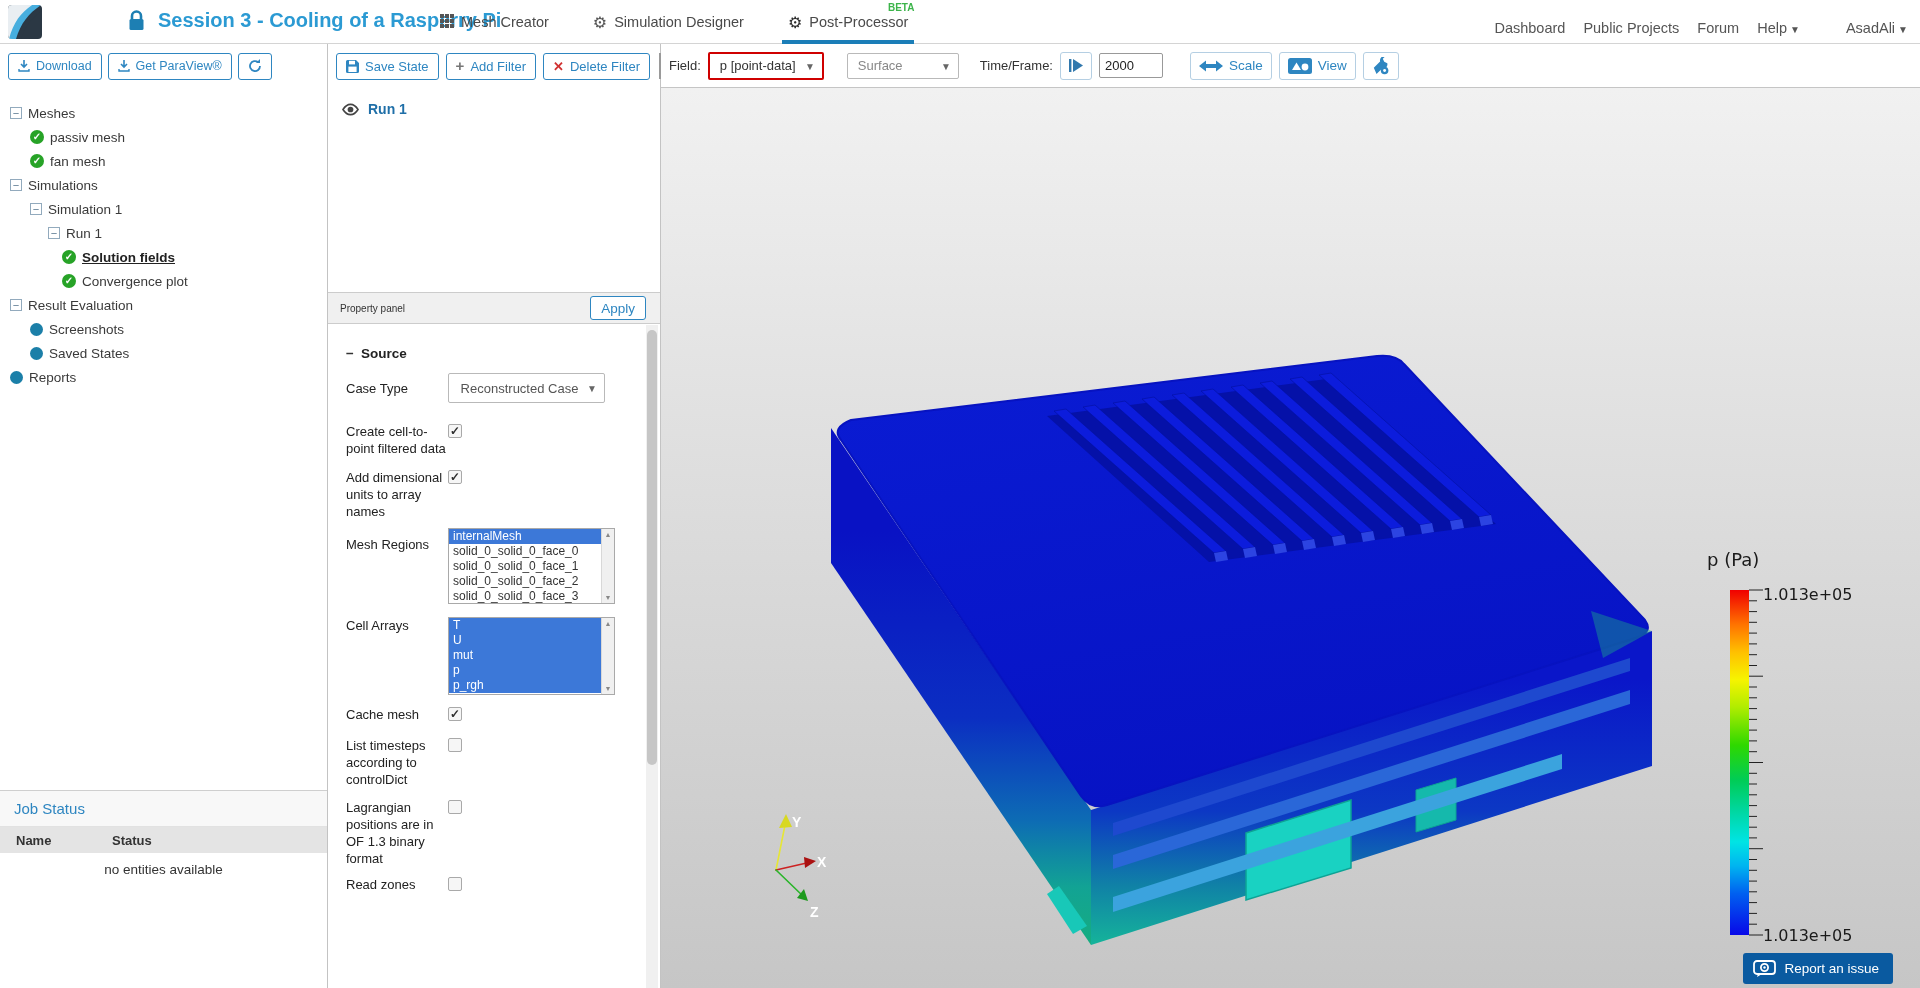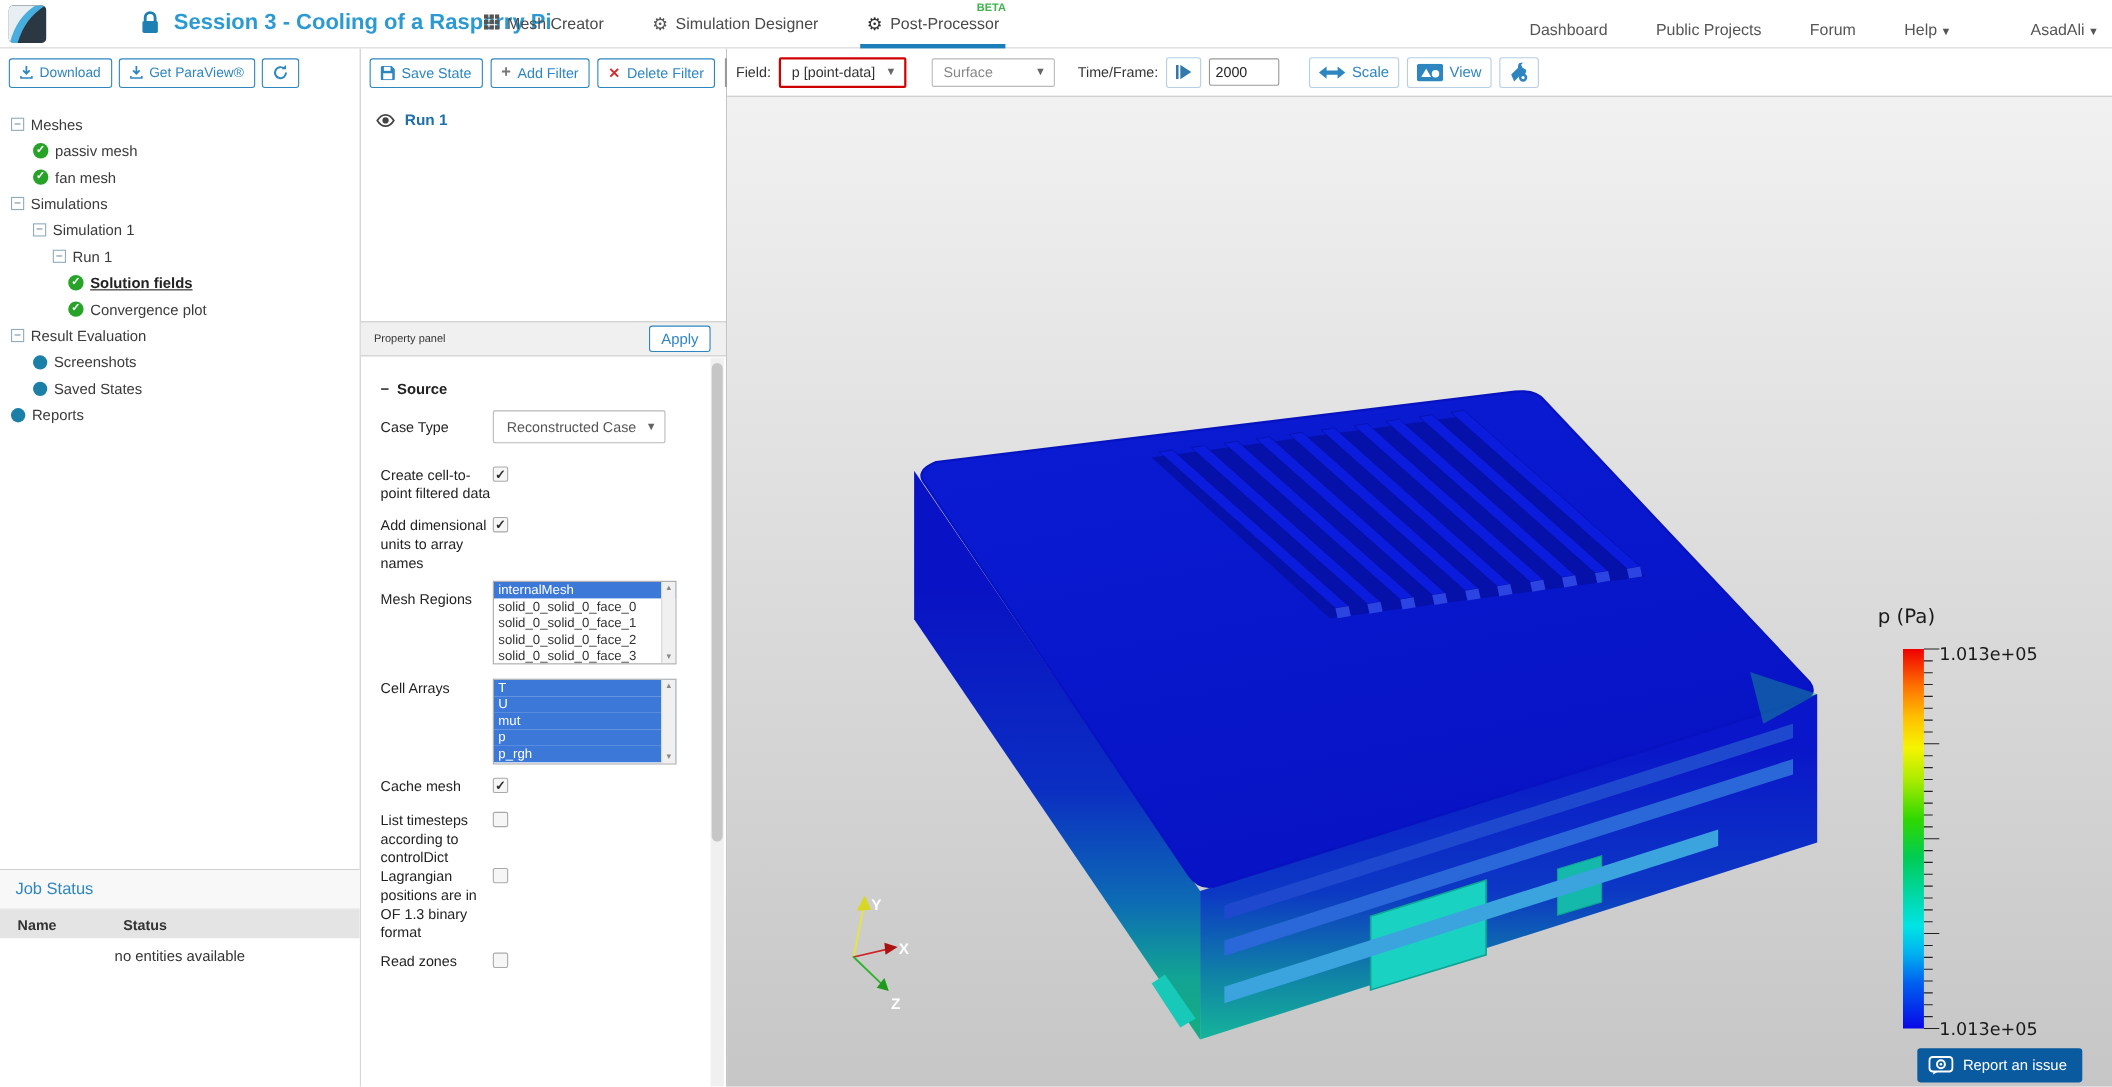--- a/index.html
+++ b/index.html
@@ -10,21 +10,21 @@
   .header { position:absolute; left:0; top:0; width:1920px; height:44px; background:#fff; border-bottom:1px solid #d4d4d4; z-index:30; }
   .logo { position:absolute; left:8px; top:5px; width:34px; height:34px; background:#2b3844; border-radius:4px; overflow:hidden; }
   .lock { position:absolute; left:128px; top:10px; }
   .app-title { position:absolute; left:158px; top:9px; font-size:20px; font-weight:700; color:#2b9ad3; }
   .tabs { position:absolute; left:440px; top:0; height:44px; display:flex; align-items:center; gap:44px; }
   .tab { position:relative; height:44px; display:flex; align-items:center; gap:7px; font-size:14.5px; color:#4a4a4a; cursor:pointer; }
   .tab .gear-glyph { font-size:16px; color:#555; }
   .tab.active .gear-glyph { color:#2e2e2e; }
   .tab.active .underline { position:absolute; left:-6px; right:-6px; bottom:0; height:4px; background:#1b7eb8; }
   .tab .beta { position:absolute; top:2px; right:-6px; font-size:10px; color:#3cb44a; font-weight:700; }
-  .nav { position:absolute; right:12px; top:0; height:56px; display:flex; align-items:center; gap:44px; font-size:14.5px; color:#555; }
+  .nav { position:absolute; right:12px; top:0; height:56px; display:flex; align-items:center; gap:18px; font-size:14.5px; color:#555; }
   .nav .nav-item { cursor:pointer; }
   .caret { font-size:10px; color:#555; margin-left:3px; }
 
   
   .left-panel  { position:absolute; left:0; top:44px; width:328px; bottom:0; background:#fff; border-right:1px solid #c3c3c3; }
   .mid-panel   { position:absolute; left:328px; top:44px; width:333px; bottom:0; background:#fff; border-right:1px solid #c3c3c3; }
   .viewport    { position:absolute; left:661px; top:44px; right:0; bottom:0; }
 
   
   .obtn { display:inline-flex; align-items:center; gap:6px; height:27px; padding:0 9px; border:1px solid #2e86c1; border-radius:3px; background:#fff; color:#2e86c1; font-size:12.5px; cursor:pointer; white-space:nowrap; }
@@ -329,21 +329,21 @@
         <span class="plab">Cache mesh</span>
         <span class="cbx checked"></span>
       </div>
 
 
       <div class="prow" style="margin-top:14px;">
         <span class="plab">List timesteps according to controlDict</span>
         <span class="cbx"></span>
       </div>
 
-      <div class="prow" style="">
+      <div class="prow" style="margin-top:11px;">
         <span class="plab">Lagrangian positions are in OF 1.3 binary format</span>
         <span class="cbx"></span>
       </div>
 
       <div class="prow" style="margin-top:9px;">
         <span class="plab">Read zones</span>
         <span class="cbx"></span>
       </div>
 
       <div class="pscroll">

